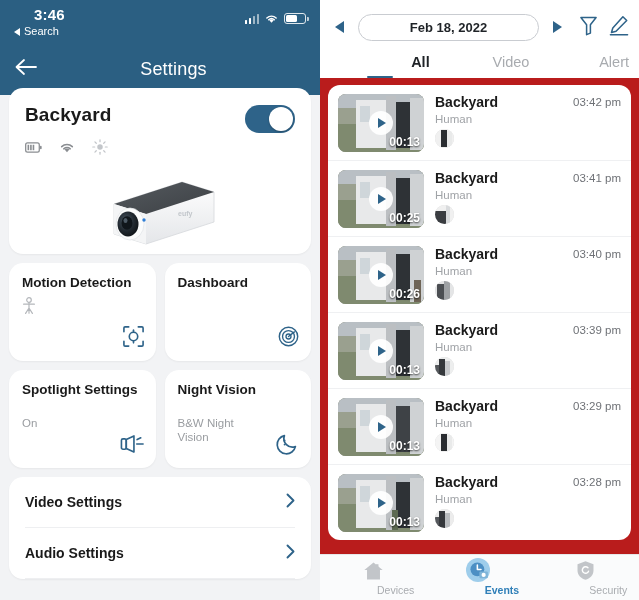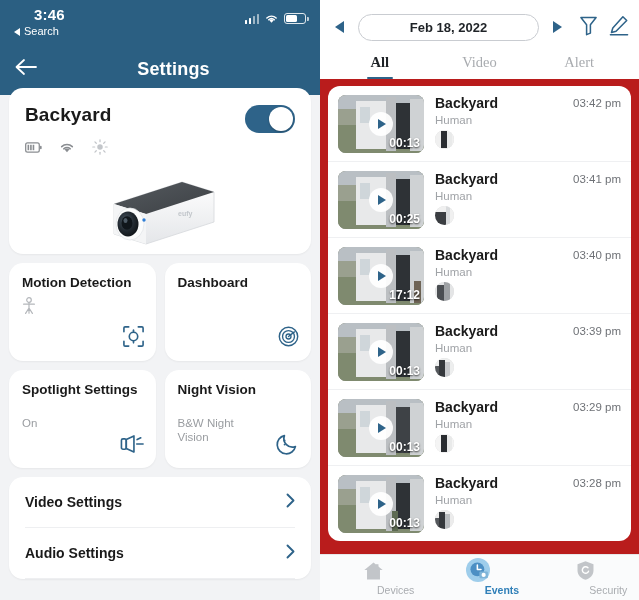--- a/index.html
+++ b/index.html
@@ -38,21 +38,21 @@
   .bars i { display:block; width: 2.5px; background: #fff; border-radius: .5px; }
   .bars i:nth-child(1){ height: 4px; }
   .bars i:nth-child(2){ height: 6px; }
   .bars i:nth-child(3){ height: 8px; opacity:.55;}
   .bars i:nth-child(4){ height: 10px; opacity:.55;}
   .batt { width: 22px; height: 11px; border: 1.3px solid rgba(255,255,255,.85); border-radius: 3px; position: relative; display:flex; align-items:center;}
   .batt::after { content:""; position:absolute; right:-3.5px; top: 3px; width: 2px; height: 4px; background: rgba(255,255,255,.7); border-radius: 0 1px 1px 0;}
   .batt b { display:block; height: 7px; width: 55%; margin-left: 1.3px; background:#fff; border-radius: 1.5px;}
   .nav-title-row { display: flex; align-items: center; position: relative; margin-top: 10px; height: 42px;}
   .back-arrow { position: absolute; left: 14px; top: 50%; transform: translateY(-50%); cursor:pointer; }
-  .page-title { width: 100%; text-align: center; color: #ffffff; font-size: 18px; font-weight: 700; letter-spacing: .2px; padding-left: 27px;}
+  .page-title { width: 100%; text-align: center; color: #ffffff; font-size: 18px; font-weight: 400; letter-spacing: .2px; padding-left: 27px;}
 
   .left-body { position: absolute; top: 88px; left: 0; right: 0; bottom: 0; padding: 0 9px; overflow: hidden;}
   .card {
     background: #ffffff;
     border-radius: 14px;
     box-shadow: 0 1px 2px rgba(0,0,0,.05);
   }
   .device-card { padding: 16px 16px 10px 16px; position: relative; height: 166px; }
   .device-name { font-size: 19px; font-weight: 600; color: #1a1a1a; letter-spacing: .1px;}
   .device-toggle {
@@ -92,21 +92,21 @@
   .right-header { background: #ffffff; padding: 10px 10px 0 10px; }
   .date-row { display: flex; align-items: center; gap: 8px; height: 34px; }
   .arrow-btn { color: #2e6389; cursor: pointer; padding: 2px 4px; display:flex;}
   .date-pill {
     flex: 1; height: 27px; border: 1.3px solid #c9ccd1; border-radius: 14px;
     display: flex; align-items: center; justify-content: center;
     font-size: 13px; font-weight: 700; color: #1f2327; cursor: pointer;
   }
   .hdr-icons { display: flex; align-items: center; gap: 11px; margin-left: 4px;}
   .tabs { display: flex; margin-top: 10px; }
-  .tab { flex: 1; text-align: center; font-size: 14.5px; color: #a8abaf; padding-bottom: 8px; cursor: pointer; position: relative; font-family: Liberation Serif, serif;}
+  .tab { flex: 1; text-align: right; font-size: 14.5px; color: #a8abaf; padding-bottom: 8px; cursor: pointer; position: relative;}
   .tab.active { color: #1f2327; font-weight: 700; }
   .tab.active::after {
     content: ""; position: absolute; bottom: 0; left: 50%; transform: translateX(-50%);
     width: 26px; height: 2.5px; background: #2e6389; border-radius: 2px;
   }
 
   .events-scroll { flex: 1; overflow: hidden; padding: 7px 8px 0 8px; position: relative; }
   .events-card { background: #fff; border-radius: 12px; overflow: hidden; }
   .event-row { display: flex; padding: 9px 10px 8px 10px; border-bottom: 1px solid #eff0f2; cursor: pointer;}
   .event-row:last-child { border-bottom: none; }
@@ -464,21 +464,21 @@
               <rect x="0" y="30" width="86" height="28" fill="#7f8a6f"></rect>
               <rect x="0" y="0" width="86" height="14" fill="#b9bfc4"></rect>
               <rect x="18" y="6" width="30" height="48" fill="#e8e9ea"></rect>
               <rect x="48" y="2" width="10" height="54" fill="#bcbfc2"></rect>
               <rect x="58" y="8" width="14" height="46" fill="#2e3236"></rect>
               <rect x="72" y="4" width="14" height="52" fill="#cfd2d4"></rect>
               <rect x="22" y="12" width="10" height="16" fill="#cfd6da"></rect>
               <rect x="76" y="34" width="7" height="22" fill="#6e6456"></rect>
             </svg>
             <div class="play"></div>
-            <div class="dur">17:12</div>
+            <div class="dur">00:26</div>
           </div>
           <div class="ev-info">
             <div class="ev-top">
               <span class="ev-title">Backyard</span>
               <span class="ev-time">03:40 pm</span>
             </div>
             <div class="ev-type">Human</div>
             <div class="ev-av">
               <svg width="19" height="19" viewBox="0 0 19 19">
                   <rect width="19" height="19" fill="#e4e5e6"></rect>

